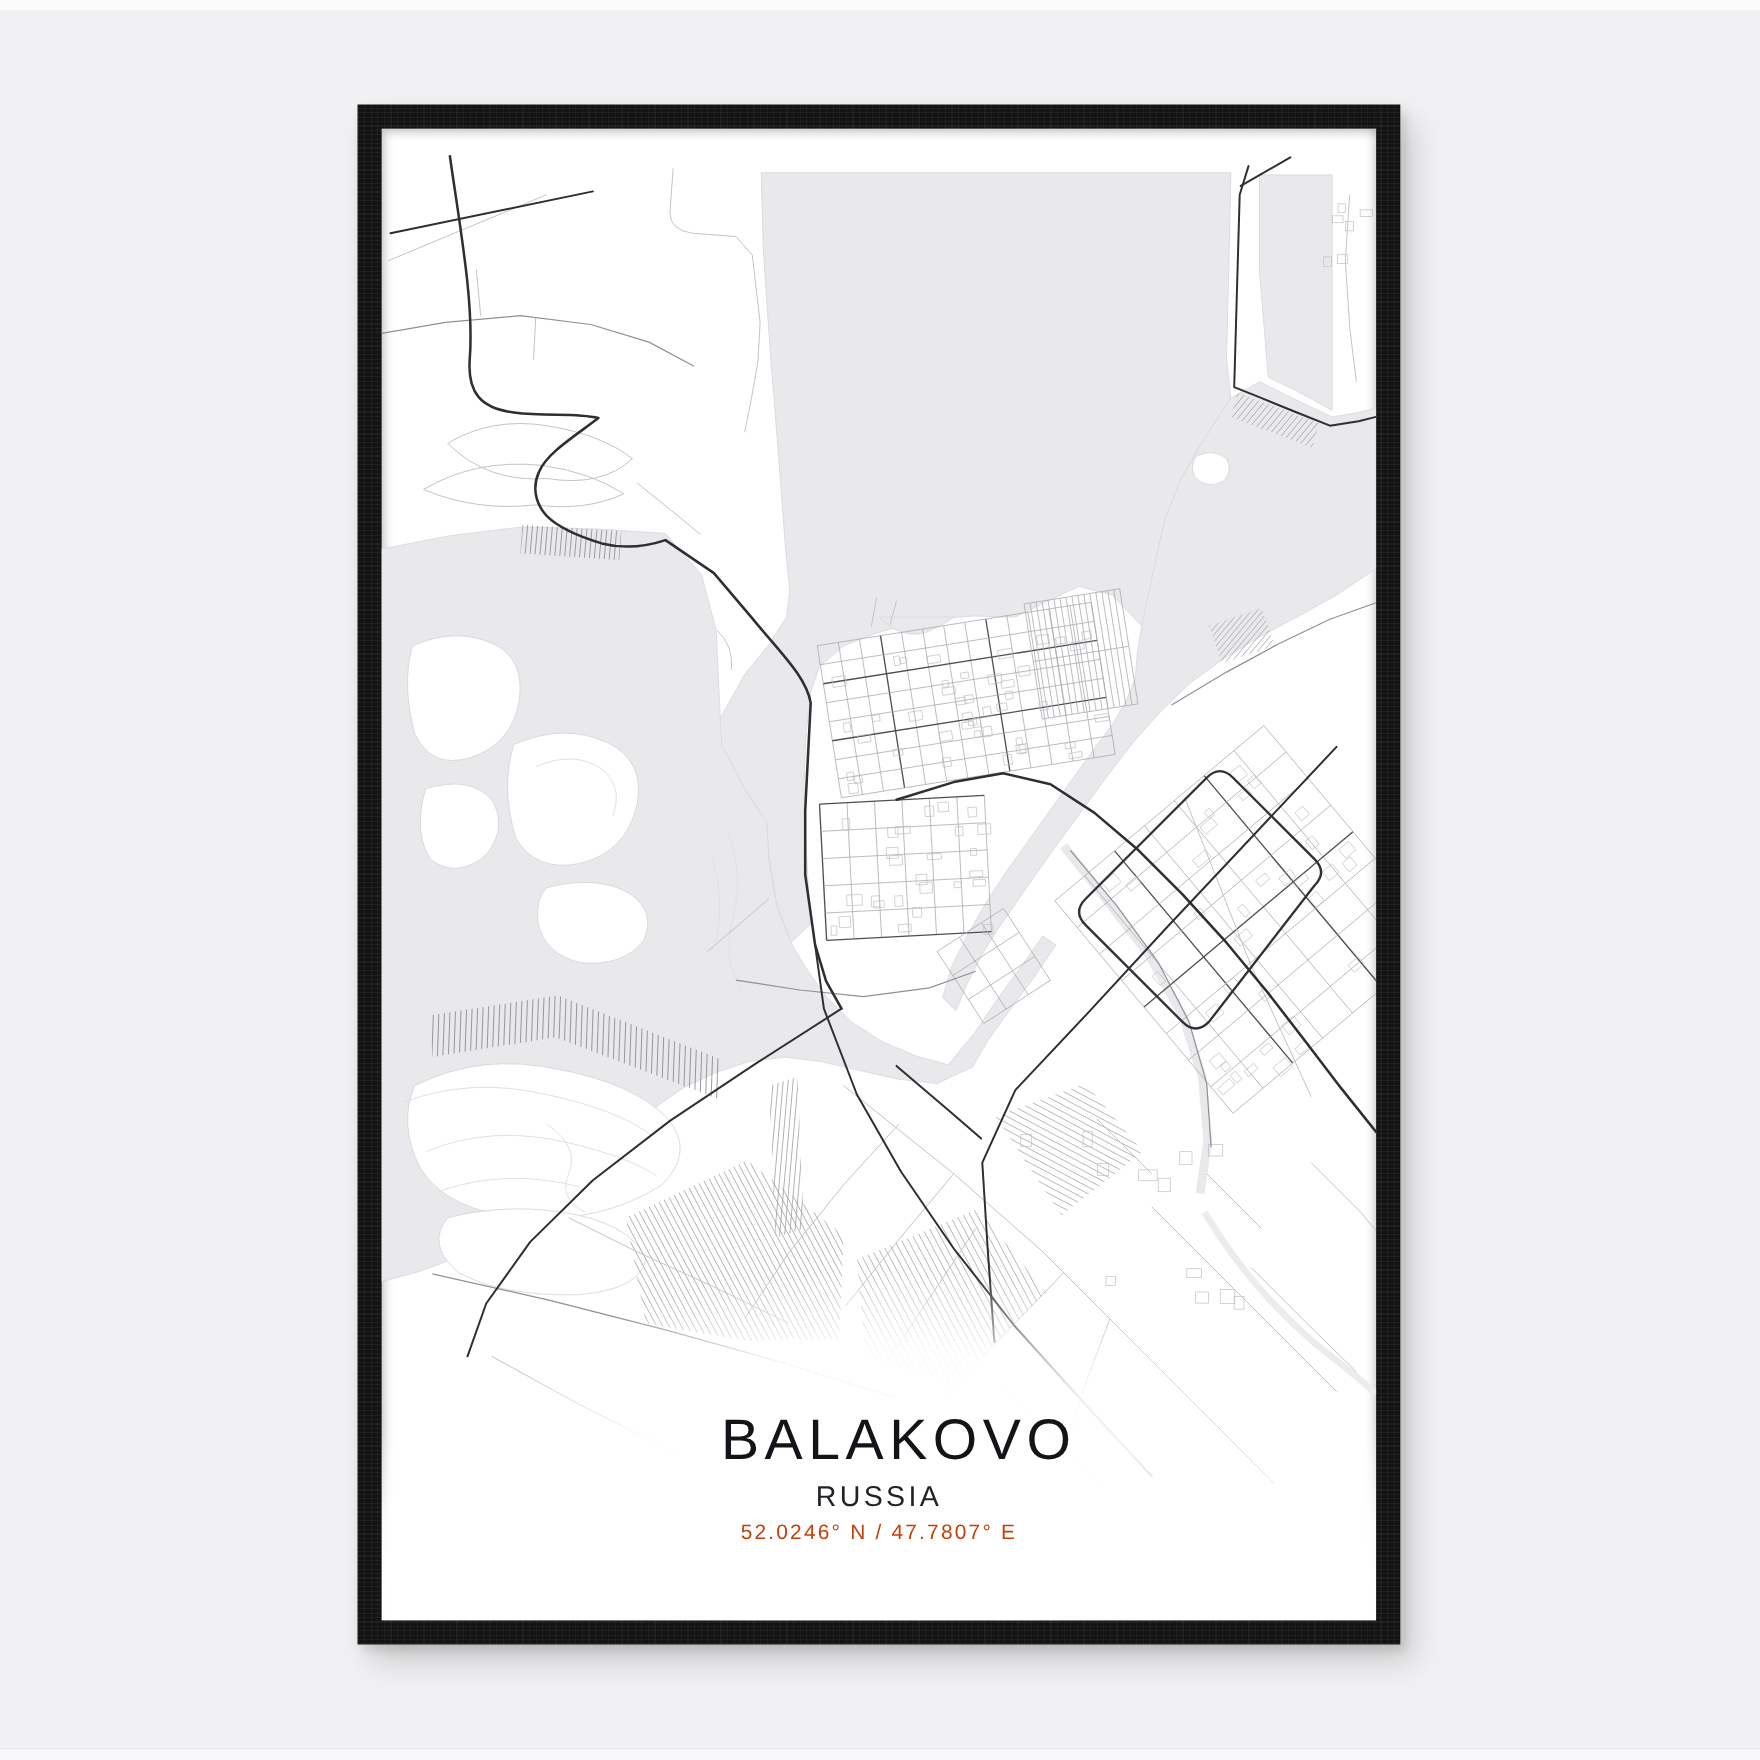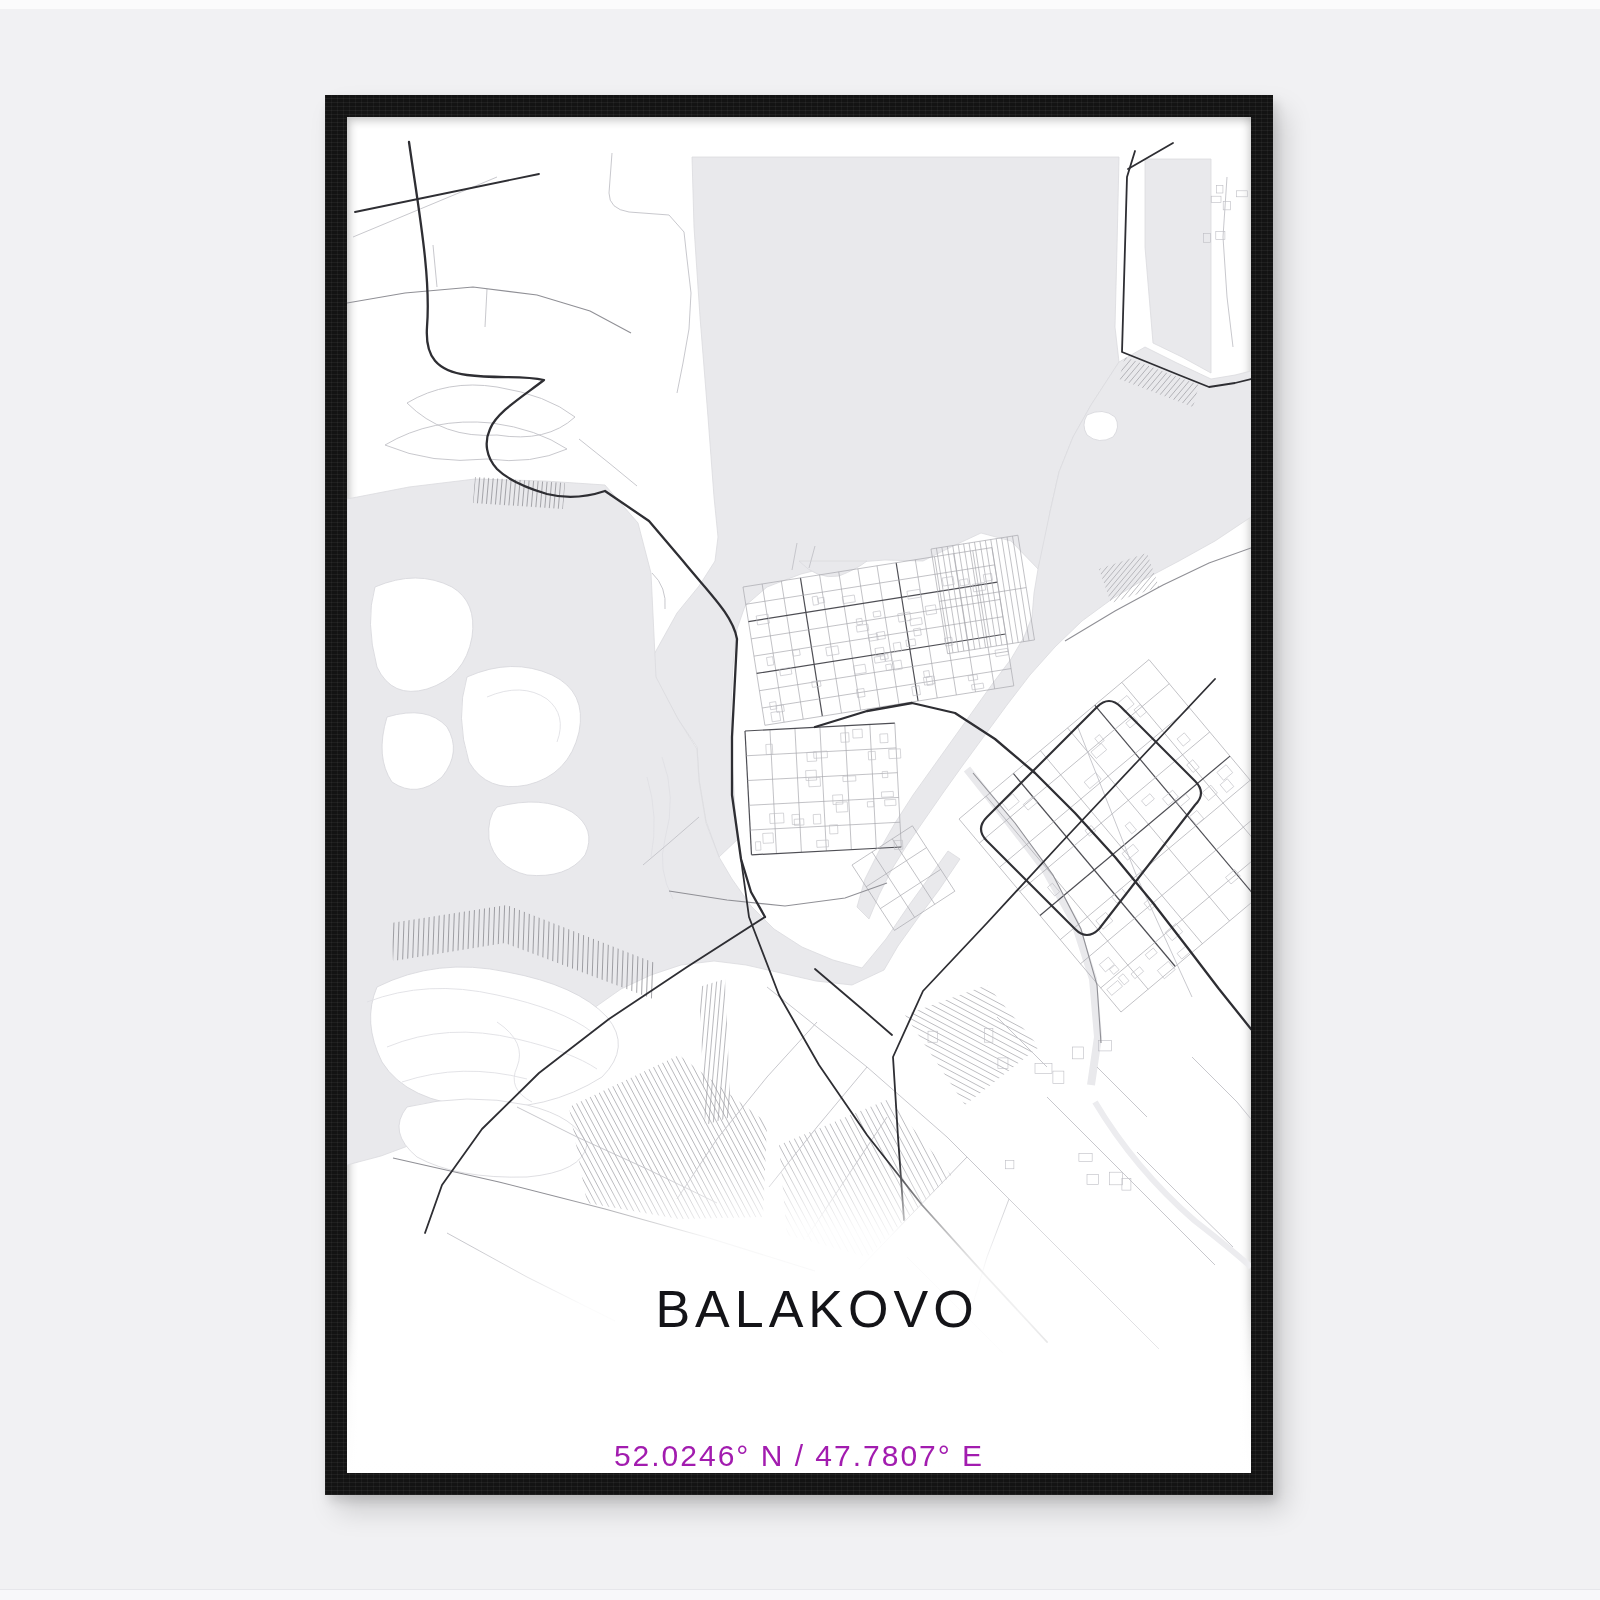--- a/index.html
+++ b/index.html
@@ -21,21 +21,21 @@
   .paper{
     position:absolute;left:22px;top:22px;width:904px;height:1356px;
     background:#ffffff;
     box-shadow: inset 3px 4px 9px rgba(0,0,0,.20), inset -3px -4px 9px rgba(0,0,0,.14);
   }
   .paper svg{position:absolute;left:0;top:0;}
   .caption{position:absolute;left:0;top:0;width:100%;height:100%;pointer-events:none;}
   .caption > div{position:absolute;left:0;right:0;text-align:center;line-height:1;}
   .title{top:1166px;font-size:52px;font-weight:300;letter-spacing:5px;color:#141418;margin-left:36px;}
   .subtitle{top:1230px;font-size:26px;font-weight:300;letter-spacing:3px;color:#232327;}
-  .coords{top:1324px;font-size:30px;font-weight:300;letter-spacing:2px;color:#a21caf;}
+  .coords{top:1267px;font-size:19px;font-weight:300;letter-spacing:2px;color:#c2410c;}
 
   
   .w{fill:#e9e9ec;stroke:#dadade;stroke-width:.8;}
   .wline{fill:none;stroke:#e9e9ec;}
   .wfaint{fill:none;stroke:#ececef;}
   .isl{fill:#ffffff;stroke:#d6d6da;stroke-width:.8;}
   .ct{fill:none;stroke:#e0e0e4;stroke-width:.9;}
   .mn{fill:none;stroke:#c2c2c7;stroke-width:.9;}
   .md{fill:none;stroke:#909096;stroke-width:1.1;}
   .mj{fill:none;stroke:#2e2e33;stroke-width:1.8;stroke-linecap:round;stroke-linejoin:round;}
@@ -713,16 +713,17 @@
           <path d="M640,700 L750,590 Q762,578 774,590 L848,664 Q860,676 848,688 L752,812 Q740,824 728,812 L640,724 Q628,712 640,700 Z" class="ring"></path>
         </g>
         <g>
           <ellipse cx="452" cy="1222" rx="380" ry="185" fill="url(#fadeR)"></ellipse>
           <rect x="0" y="1180" width="904" height="176" fill="url(#fadeL)"></rect>
           <rect x="0" y="1355" width="904" height="1" fill="#fff"></rect>
         </g>
       </svg>
     <div class="caption">
       <div class="title">BALAKOVO</div>
+      <div class="subtitle">RUSSIA</div>
       <div class="coords">52.0246° N / 47.7807° E</div>
     </div>
   </div>
 </div>
 
 </body></html>

